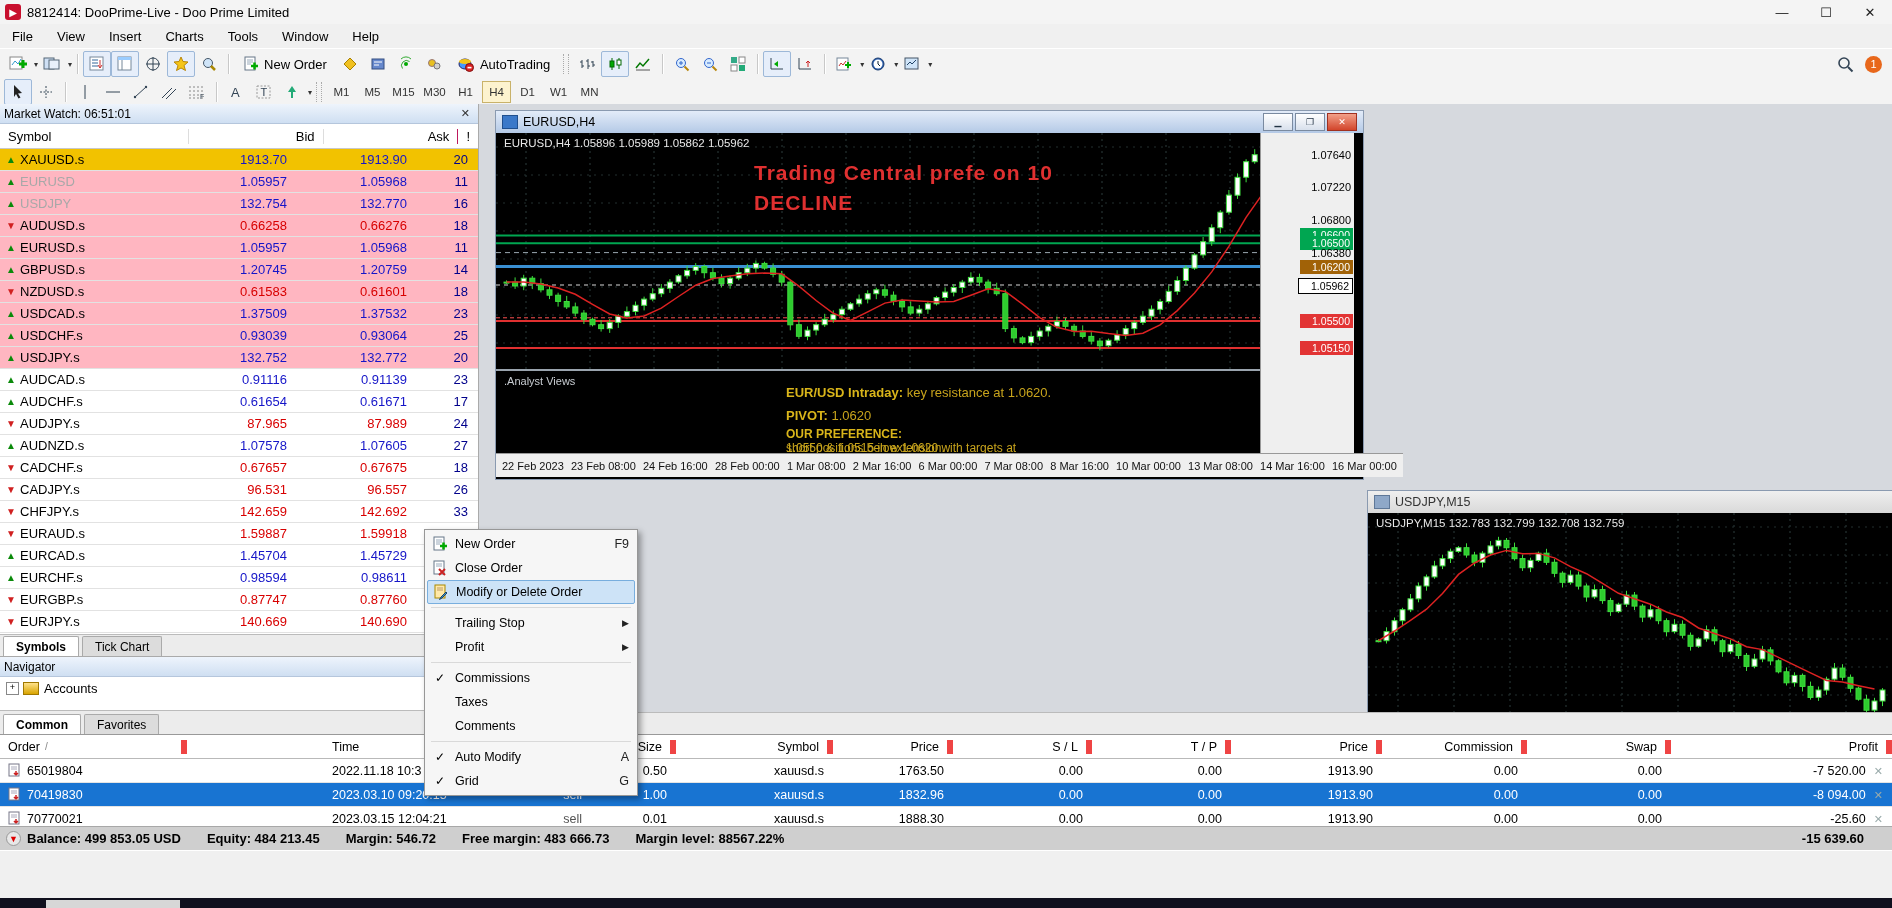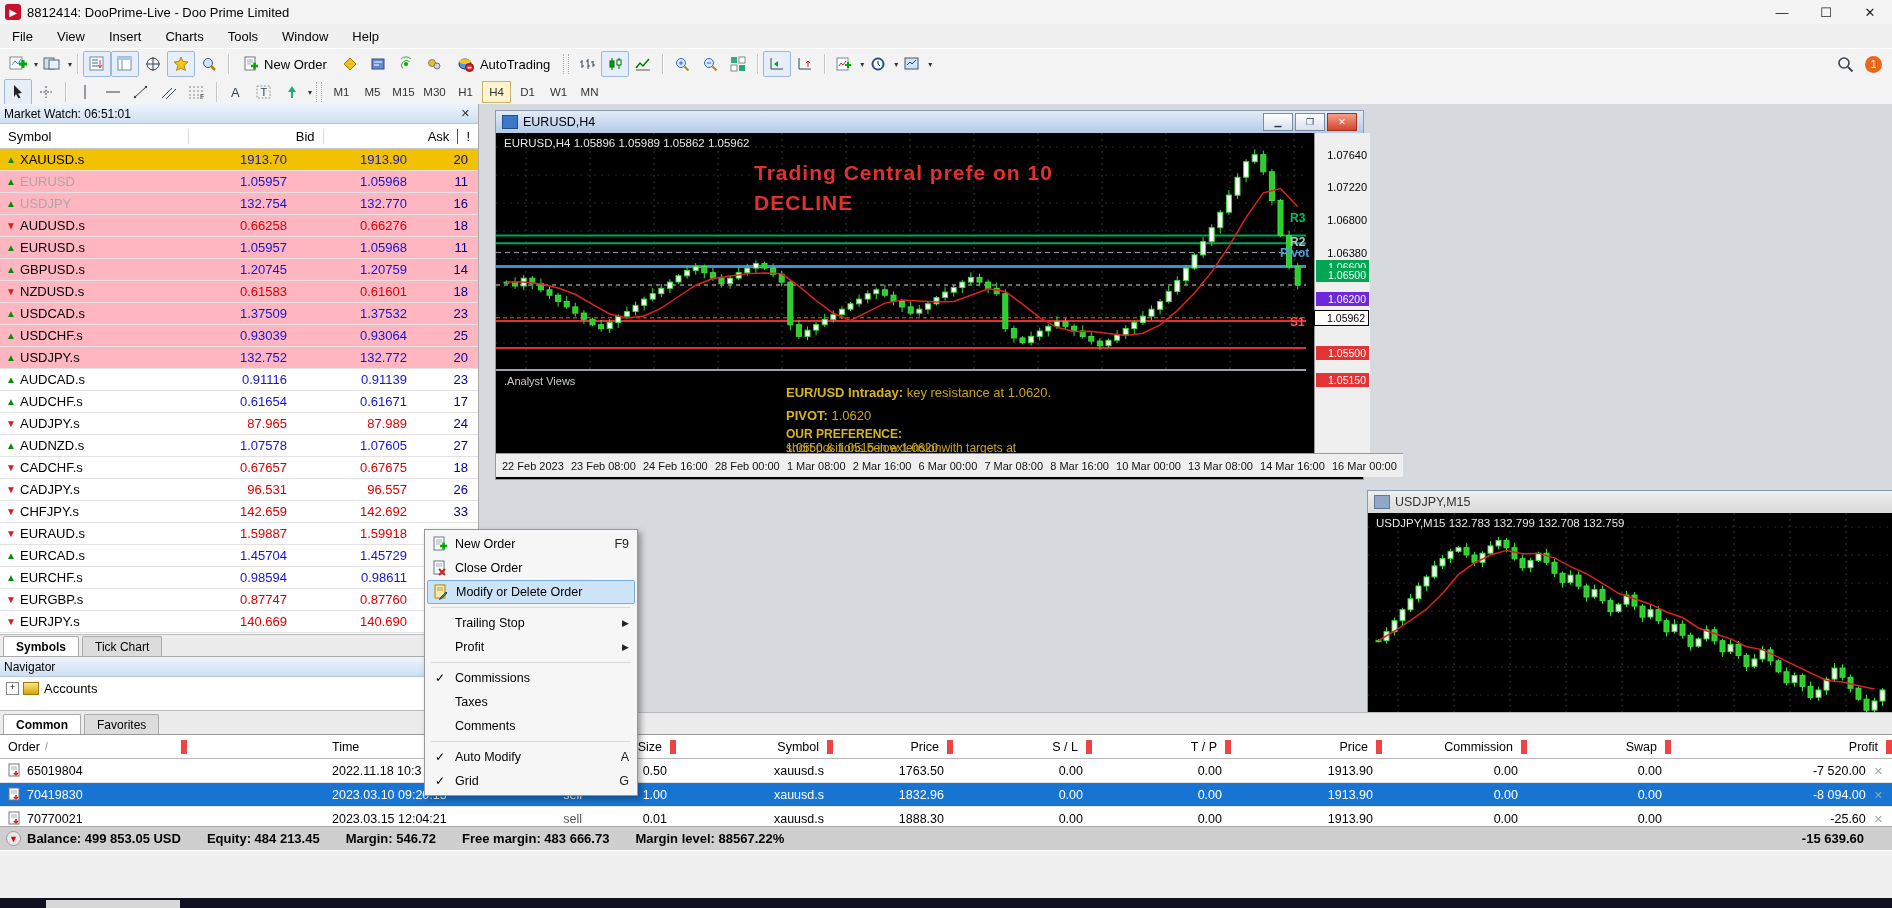--- a/index.html
+++ b/index.html
@@ -55,21 +55,21 @@
   .cwin-title.active{background:linear-gradient(#e3ecf9,#b4c9e6);color:#000;}
   .cwin-title.inactive{background:linear-gradient(#efefef,#d9d9d9);color:#333;}
   .cwin-btns{margin-left:auto;display:flex;gap:2px;}
   .cbtn{width:28px;height:16px;border:1px solid #7a8aa0;background:linear-gradient(#fff,#d8e0ec);display:flex;align-items:center;justify-content:center;font-size:9px;color:#234;}
   .cbtn.close{background:linear-gradient(#f2a089,#d2452b);color:#fff;border-color:#a03020;}
   .ohlc{position:absolute;left:8px;top:4px;color:#e8e8e8;font-size:11.5px;}
   .redoverlay{position:absolute;color:#e03030;font-weight:bold;font-size:21px;letter-spacing:1px;}
   .chart-label{position:absolute;font-size:12px;font-weight:bold;padding-left:16px;}
   .priceaxis{position:absolute;background:#efefef;border-left:1px solid #999;}
   .patext{position:absolute;font-size:11px;right:3px;}
-  .patag{position:absolute;right:1px;width:50px;font-size:10.5px;text-align:right;color:#fff;padding:1px 3px 1px 0;margin-top:32px;}
+  .patag{position:absolute;right:1px;width:50px;font-size:10.5px;text-align:right;color:#fff;padding:1px 3px 1px 0;}
   .xaxis{position:absolute;background:#efefef;border-top:1px solid #999;display:flex;align-items:center;justify-content:space-between;font-size:11px;color:#111;padding:0 6px;}
   .analyst{position:absolute;background:#000;border-top:2px solid #9aa4ae;color:#c8a41c;font-size:13px;}
   .an-bold{font-weight:bold;color:#d9b51a;}
   .watermark{color:#c8cdd2;font-size:11px;}
   
   #chart-tabstrip{left:507px;top:712px;width:1385px;height:22px;background:#ececec;border-top:1px solid #bbb;display:flex;align-items:flex-end;}
   #terminal{left:0;top:734px;width:1892px;height:116px;background:#fff;border-top:1px solid #999;}
   .ord-row{display:flex;height:23px;align-items:center;font-size:12.5px;border-bottom:1px solid #e4e4e4;}
   .ord-row.hdr{border-bottom:1px solid #b9b9b9;font-size:12.5px;}
   .ord-row.sel{background:#1874d2;color:#fff;}
@@ -864,28 +864,28 @@
           <span>1.0620</span>
         </div>
         <div style="position:absolute;left:290px;top:56px;font-size:12px;">
           <span class="an-bold">OUR PREFERENCE:</span>
           <span style="display:block;">short positions below 1.0620 with targets at</span>
         </div>
         <div style="position:absolute;left:290px;top:70px;font-size:12px;">
           <span>1.0550 &amp; 1.0515 in extension.</span>
         </div>
       </div>
-      <div class="priceaxis" style="left:818px;top:0;width:55px;height:320px;" id="eur-axis">
+      <div class="priceaxis" style="left:764px;top:0;width:55px;height:320px;padding-left:38px;" id="eur-axis">
           <div class="patext" style="top: 15.7368px;">1.07640</div>
           <div class="patext" style="top: 48.3421px;">1.07220</div>
           <div class="patext" style="top: 80.9474px;">1.06800</div>
           <div class="patag" style="top: 95.4737px; background: rgb(0, 166, 81);">1.06600</div>
           <div class="patag" style="top: 103.237px; background: rgb(0, 166, 81);">1.06500</div>
           <div class="patext" style="top: 113.553px;">1.06380</div>
-          <div class="patag" style="top: 126.526px; background: #6d28d9;">1.06200</div>
+          <div class="patag" style="top: 126.526px; background: #a16207;">1.06200</div>
           <div class="patag" style="top: 145.003px; background: rgb(255, 255, 255); color: rgb(0, 0, 0); border: 1px solid rgb(0, 0, 0);">1.05962</div>
           <div class="patag" style="top: 180.868px; background: rgb(226, 52, 52);">1.05500</div>
           <div class="patag" style="top: 208.039px; background: rgb(226, 52, 52);">1.05150</div>
         </div>
       <div class="xaxis" style="left:0;top:320px;width:907px;height:24px;box-sizing:border-box;" id="eur-xaxis">
           <div>22 Feb 2023</div>
           <div>23 Feb 08:00</div>
           <div>24 Feb 16:00</div>
           <div>28 Feb 00:00</div>
           <div>1 Mar 08:00</div>

